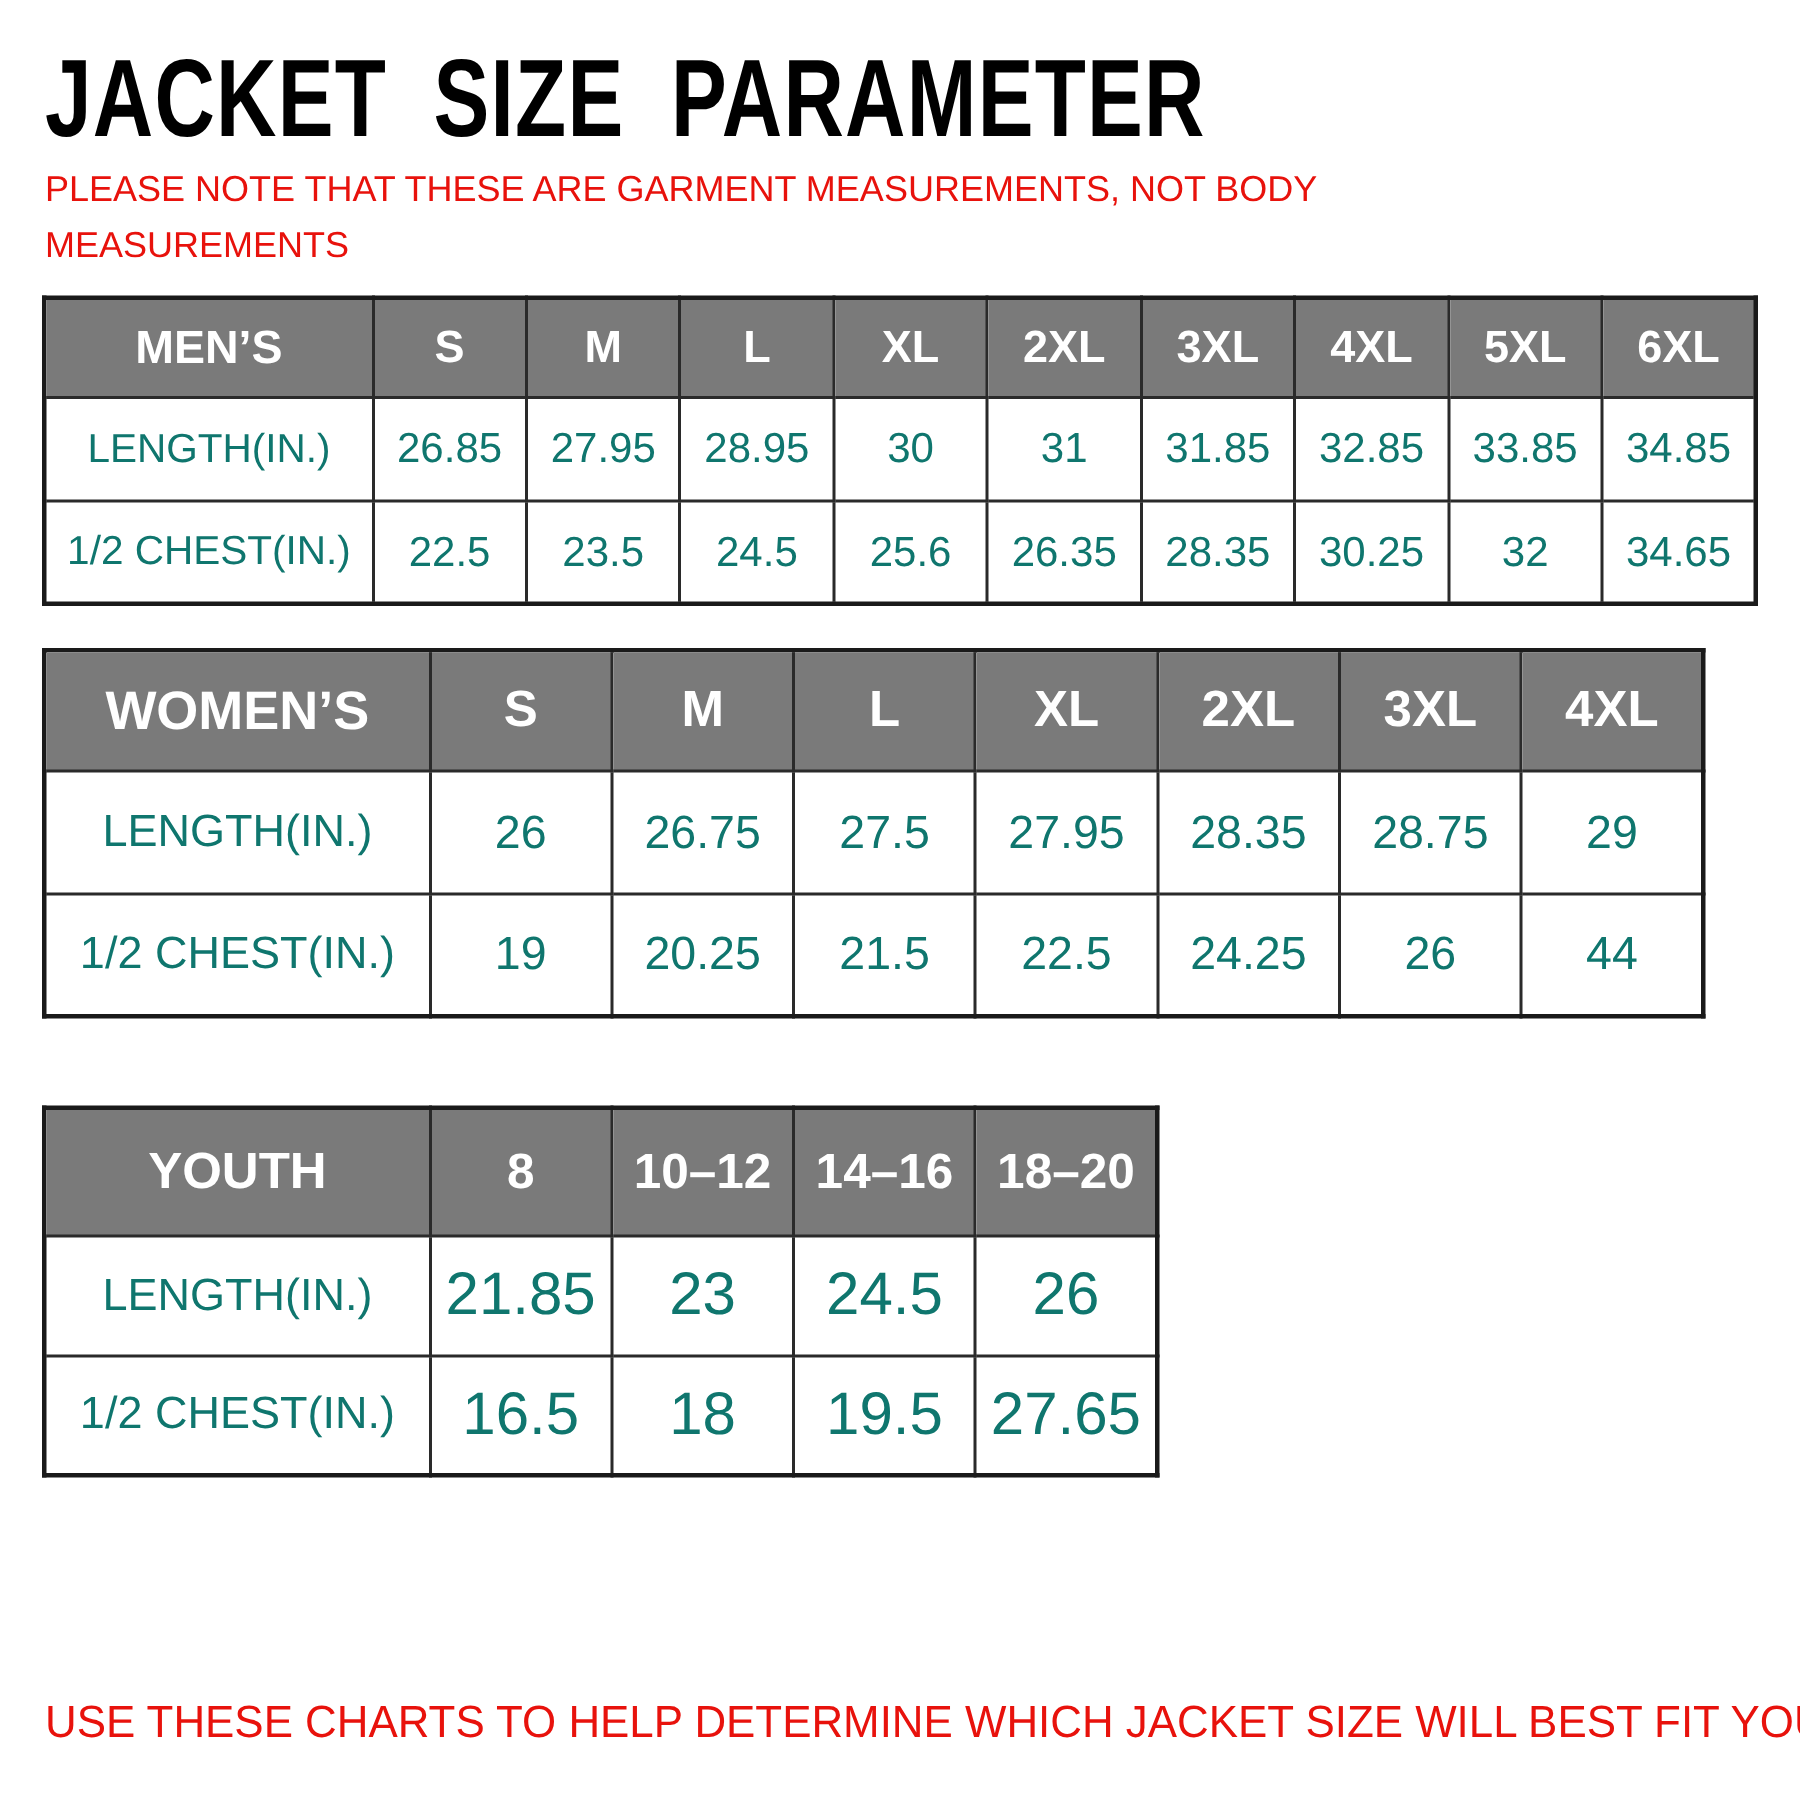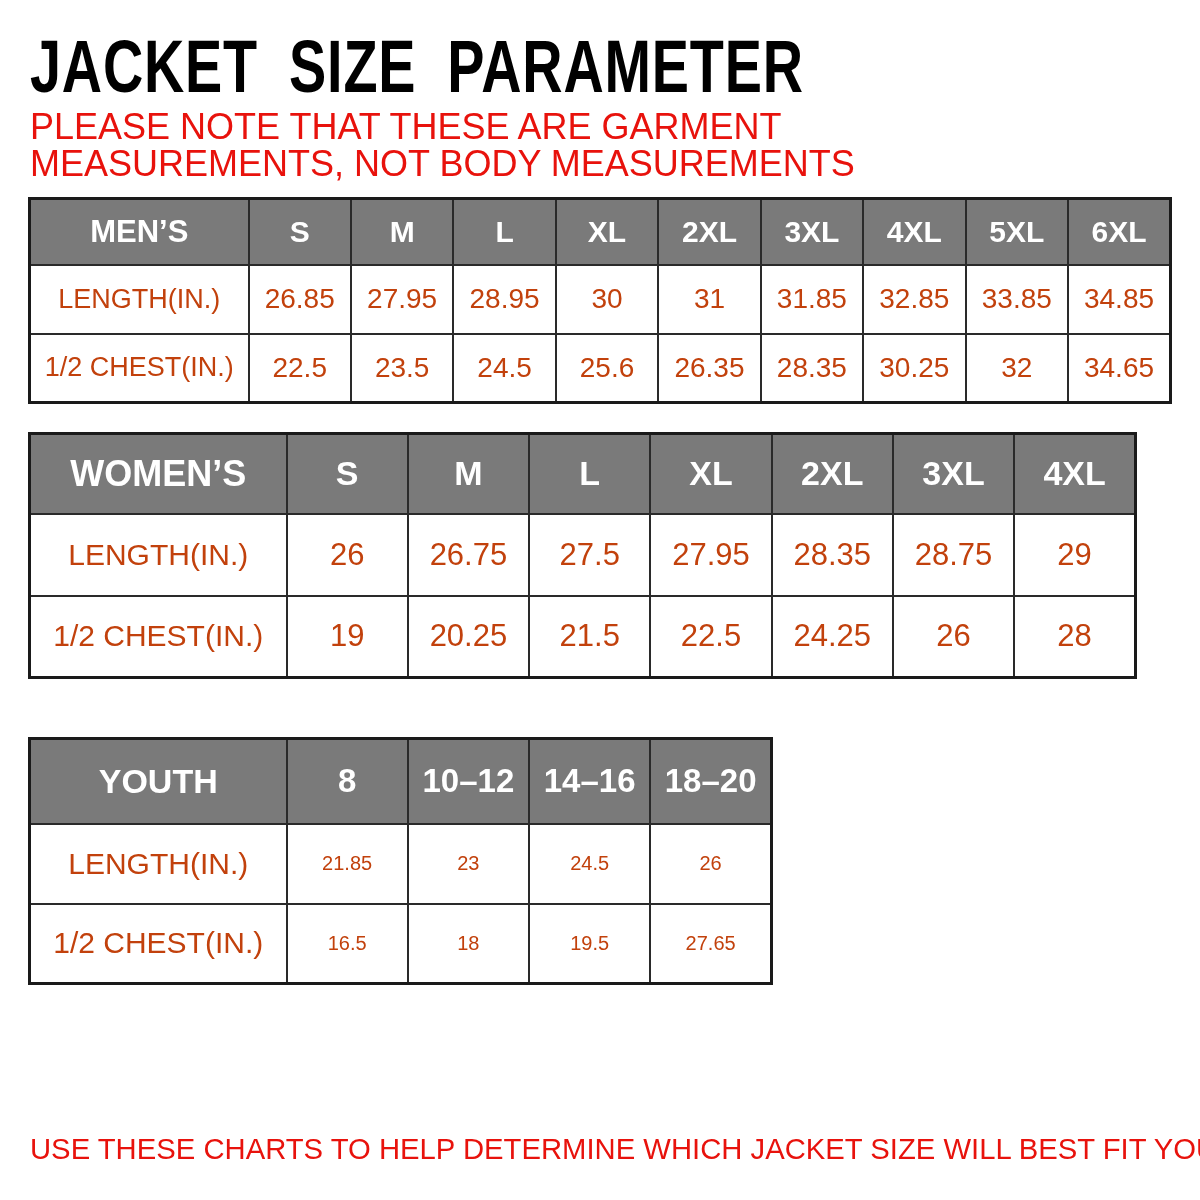--- a/index.html
+++ b/index.html
@@ -19,21 +19,21 @@
     white-space: nowrap;
     transform: scaleX(0.82) scaleY(1.08);
     transform-origin: left top;
     letter-spacing: 1px; word-spacing: 18px;
   }
 
   
   .note {
     position: absolute; left: 30px; top: 108px;
     width: 935px;
-    font-size: 36px; line-height: 37px;
+    font-size: 24px; line-height: 37px;
     color: #e8120c; font-weight: 400;
   }
 
   
   .size-table-wrap { position: absolute; }
   #wrap-mens   { left: 28px; top: 197px; width: 1144px; }
   #wrap-womens { left: 28px; top: 432px; width: 1109px; }
   #wrap-youth  { left: 28px; top: 737px; width: 745px;  }
 
   table.size-table {
@@ -42,40 +42,40 @@
     border: 3px solid #1a1a1a;
   }
   table.size-table th, table.size-table td {
     border: 2px solid #2a2a2a;
     text-align: center; vertical-align: middle;
     overflow: hidden; white-space: nowrap;
   }
   table.size-table thead th {
     background: #7a7a7a; color: #ffffff; font-weight: 700;
   }
-  table.size-table tbody td { background: #ffffff; color: #c2410c; }
+  table.size-table tbody td { background: #ffffff; color: #0f766e; }
 
   
   .tbl-mens thead th { height: 66px; font-size: 30px; }
   .tbl-mens thead th.name-cell { font-size: 31px; }
   .tbl-mens tbody td { height: 69px; font-size: 28px; }
   .tbl-mens tbody td.row-label { font-size: 27px; }
   .tbl-mens col.label-col { width: 219px; }
 
   
   .tbl-womens thead th { height: 80px; font-size: 34px; }
   .tbl-womens thead th.name-cell { font-size: 36px; }
   .tbl-womens tbody td { height: 82px; font-size: 31px; }
   .tbl-womens tbody td.row-label { font-size: 30px; }
   .tbl-womens col.label-col { width: 257px; }
 
   
   .tbl-youth thead th { height: 85px; font-size: 33px; }
   .tbl-youth thead th.name-cell { font-size: 34px; margin-top: 36px; }
-  .tbl-youth tbody td { height: 80px; font-size: 20px; }
+  .tbl-youth tbody td { height: 80px; font-size: 40px; }
   .tbl-youth tbody td.row-label { font-size: 30px; }
   .tbl-youth col.label-col { width: 257px; }
 
   
   .footer-para {
     position: absolute; left: 30px; top: 1030px;
     width: 1160px;
     font-size: 30px; line-height: 45px;
     color: #e8120c;
   }
@@ -191,21 +191,21 @@
             <td>29</td>
           </tr>
           <tr>
             <td class="row-label">1/2 CHEST(IN.)</td>
             <td>19</td>
             <td>20.25</td>
             <td>21.5</td>
             <td>22.5</td>
             <td>24.25</td>
             <td>26</td>
-            <td>28</td>
+            <td>44</td>
           </tr>
         </tbody>
       </table>
     </div>
 
   <div class="size-table-wrap" id="wrap-youth">
       <table class="size-table tbl-youth">
         <colgroup>
           <col class="label-col">
           <col>

